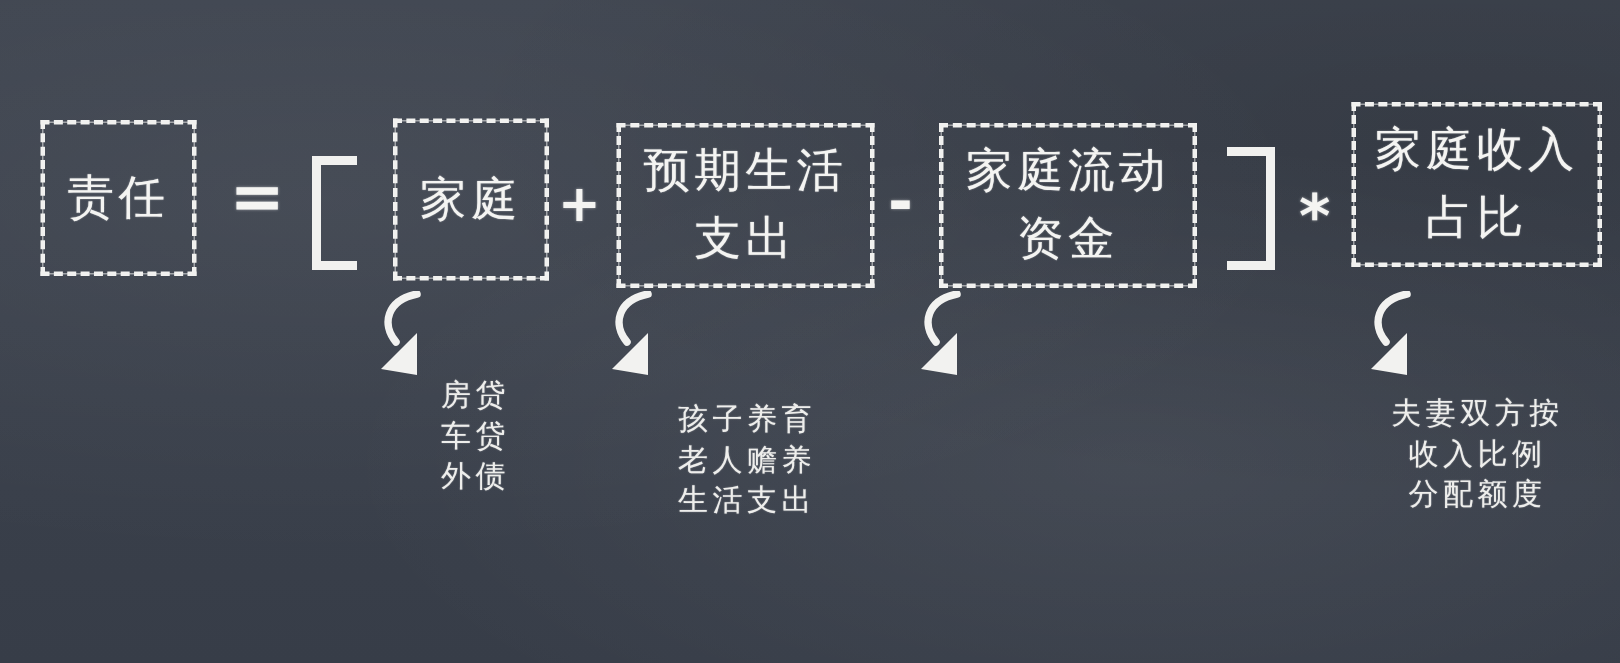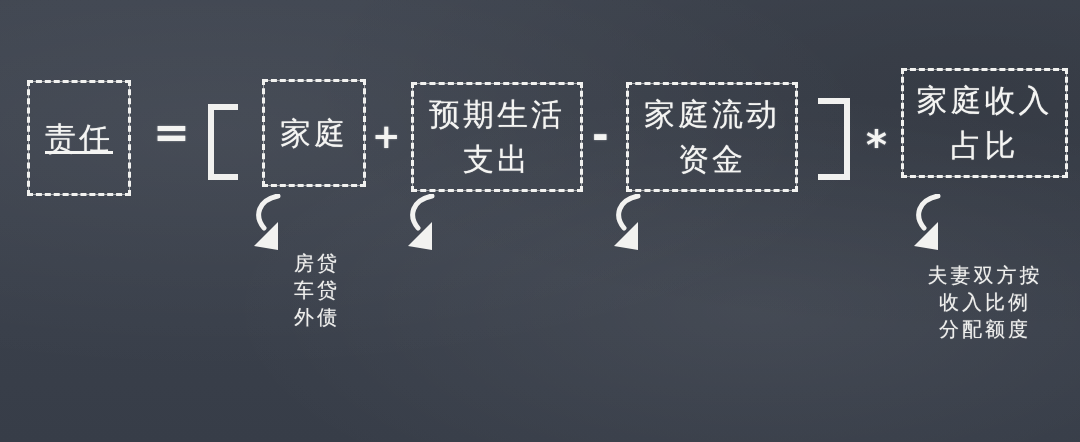--- a/index.html
+++ b/index.html
@@ -43,21 +43,21 @@
     text-align: center;
     text-shadow: 0 0 1px rgba(255,255,255,0.5);
   }
   .note span { display: block; }
 </style>
 </head>
 <body>
 
 <div class="board">
 
-  <div class="box" style="left:27px; top:80px; width:104px; height:116px;text-decoration:underline;">
+  <div class="box" style="left:27px; top:80px; width:104px; height:104px;">
     <span>责任</span>
   </div>
 
   <div class="op" style="left:153px; top:106px; font-size:44px;">=</div>
 
   <div class="bracket left" style="left:208px; top:104px; width:30px; height:76px;"></div>
 
   <div class="box" style="left:262px; top:79px; width:104px; height:108px;">
     <span>家庭</span>
   </div>
@@ -101,20 +101,25 @@
     <path d="M30 2 C10 6, 6 22, 16 34" stroke="#f2f2f0" stroke-width="5" fill="none" stroke-linecap="round"></path>
     <polygon points="6,52 30,28 30,56" fill="#f2f2f0"></polygon>
   </svg>
 
   <div class="note" style="left:282px; top:250px; width:70px;">
     <span>房贷</span>
     <span>车贷</span>
     <span>外债</span>
   </div>
 
+  <div class="note" style="left:438px; top:266px; width:120px;">
+    <span>孩子养育</span>
+    <span>老人赡养</span>
+    <span>生活支出</span>
+  </div>
 
 
   <div class="note" style="left:920px; top:262px; width:130px;">
     <span>夫妻双方按</span>
     <span>收入比例</span>
     <span>分配额度</span>
   </div>
 
 </div>
 

